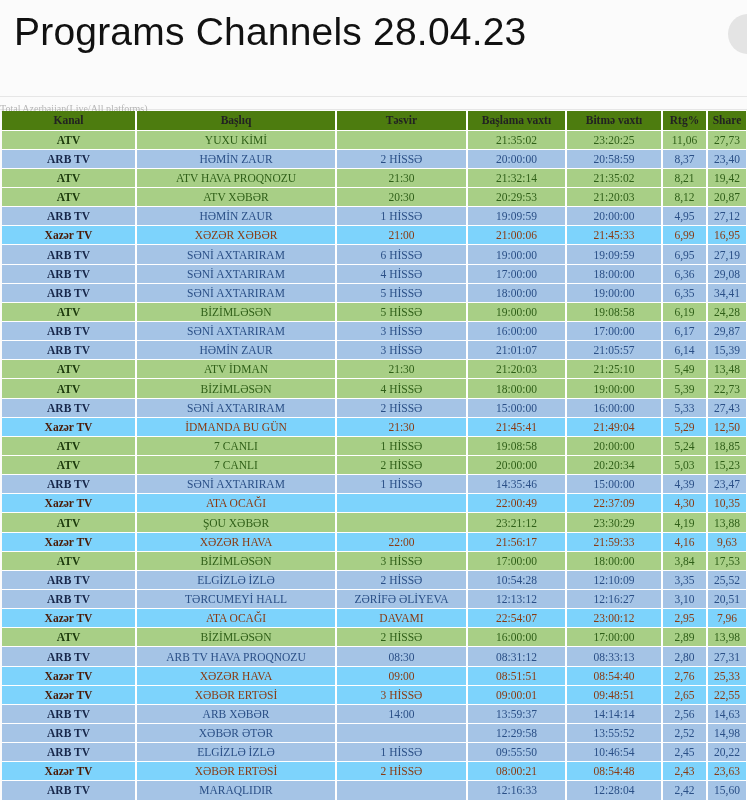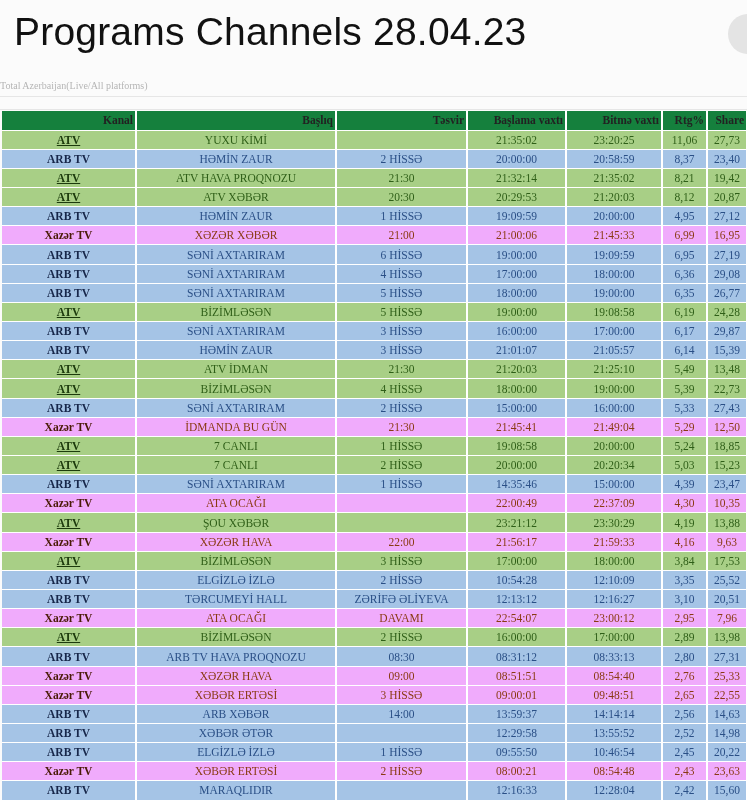--- a/index.html
+++ b/index.html
@@ -8,44 +8,44 @@
   .title {
     position: absolute; left: 14px; top: 10px;
     font-family: "Liberation Sans", sans-serif;
     font-size: 39px; color: #111; letter-spacing: 0.2px; white-space: nowrap;
   }
   .corner-btn {
     position: absolute; left: 728px; top: 14px; width: 40px; height: 40px;
     border-radius: 50%; background: #e4e4e4;
   }
   .subtitle {
-    position: absolute; left: 0; top: 80px; width: 210px; height: 14px;
+    position: absolute; left: 0; top: 103px; width: 210px; height: 14px;
     font-family: "Liberation Serif", serif; font-size: 10px; color: #b5b5b5;
     overflow: hidden; white-space: nowrap;
   }
   .subline {
     position: absolute; left: 0; top: 96px; width: 747px; height: 14px;
     border-top: 1px solid #e6e6e6; border-bottom: 1px solid #e6e6e6;
   }
   table {
     position: absolute; left: 2px; top: 111px; width: 745px;
     border-collapse: collapse; table-layout: fixed;
     font-family: "Liberation Serif", serif; font-size: 11.5px;
   }
   td, th {
     height: 19.15px; padding: 0 2px; text-align: center; white-space: nowrap; overflow: hidden;
     border-right: 2px solid #fff; border-bottom: 1px solid #fff;
   }
-  th { background: #15803d; color: #222; font-weight: bold; text-align: right; }
+  th { background: #4d7c0f; color: #222; font-weight: bold; }
   td.kanal { font-weight: bold; }
   tr.atv td { background: #a8cf86; color: #2f5f18; }
-  tr.atv td.kanal { color: #1c3a0c; text-decoration: underline; }
+  tr.atv td.kanal { color: #1c3a0c; }
   tr.arb td { background: #a5c4e6; color: #2a4f86; }
   tr.arb td.kanal { color: #17274a; }
-  tr.xazar td { background: #f0abfc; color: #8a3a12; }
+  tr.xazar td { background: #7dd3fc; color: #8a3a12; }
   tr.xazar td.kanal { color: #4a1a06; }
 </style>
 </head>
 <body>
 
 <div class="title">Programs Channels 28.04.23</div>
 <div class="corner-btn"></div>
 <div class="subline"></div>
 <div class="subtitle">Total Azerbaijan(Live/All platforms)</div>
 
@@ -143,21 +143,21 @@
         <td>6,36</td>
         <td>29,08</td>
       </tr>
       <tr class="arb">
         <td class="kanal">ARB TV</td>
         <td>SƏNİ AXTARIRAM</td>
         <td>5 HİSSƏ</td>
         <td>18:00:00</td>
         <td>19:00:00</td>
         <td>6,35</td>
-        <td>26,77</td>
+        <td>34,41</td>
       </tr>
       <tr class="atv">
         <td class="kanal">ATV</td>
         <td>BİZİMLƏSƏN</td>
         <td>5 HİSSƏ</td>
         <td>19:00:00</td>
         <td>19:08:58</td>
         <td>6,19</td>
         <td>24,28</td>
       </tr>

